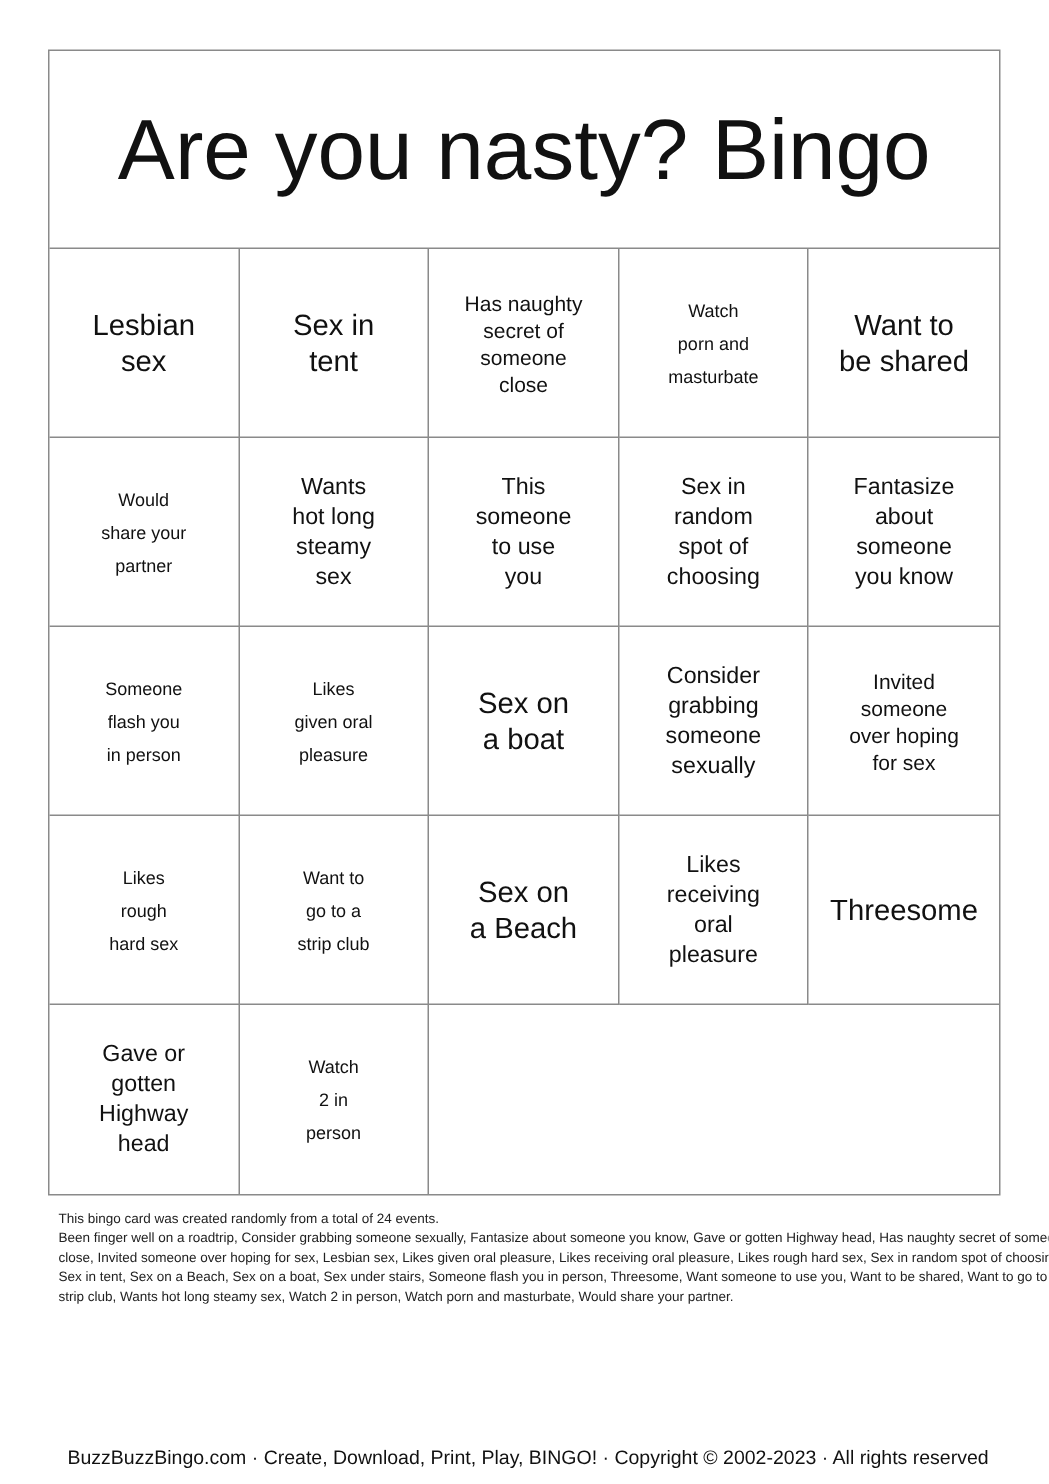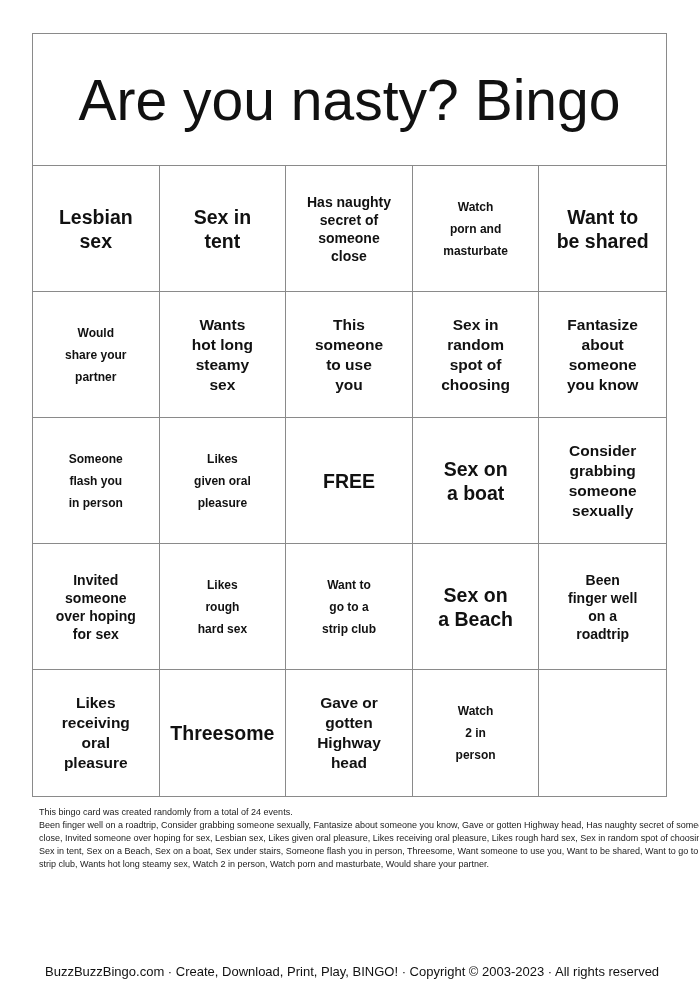--- a/index.html
+++ b/index.html
@@ -35,21 +35,20 @@
   .title-box h1 {
     margin: 0;
     font-size: 57px;
     font-weight: 400;
     color: #111111;
     white-space: nowrap;
   }
   .grid {
     display: grid;
     grid-template-columns: repeat(5, 1fr);
-    font-weight: bold;
   }
   .cell {
     box-sizing: border-box;
     height: 126px;
     border-right: 1px solid #8a8a8a;
     border-bottom: 1px solid #8a8a8a;
     display: flex;
     align-items: center;
     justify-content: center;
     text-align: center;
@@ -148,23 +147,20 @@
           <span>Someone
 flash you
 in person</span>
         </div>
         <div class="cell fs18">
           <span>Likes
 given oral
 pleasure</span>
         </div>
         <div class="cell fs20">
-          <span>FREE</span>
-        </div>
-        <div class="cell fs20">
           <span>Sex on
 a boat</span>
         </div>
         <div class="cell fs16">
           <span>Consider
 grabbing
 someone
 sexually</span>
         </div>
         <div class="cell fs14">
@@ -179,26 +175,20 @@
 hard sex</span>
         </div>
         <div class="cell fs18">
           <span>Want to
 go to a
 strip club</span>
         </div>
         <div class="cell fs20">
           <span>Sex on
 a Beach</span>
-        </div>
-        <div class="cell fs14">
-          <span>Been
-finger well
-on a
-roadtrip</span>
         </div>
         <div class="cell fs16">
           <span>Likes
 receiving
 oral
 pleasure</span>
         </div>
         <div class="cell fs20">
           <span>Threesome</span>
         </div>
@@ -214,14 +204,14 @@
 person</span>
         </div>
       </div>
   </div>
 
   <div class="fine-print">
     <div>This bingo card was created randomly from a total of 24 events.</div>
     <div>Been finger well on a roadtrip, Consider grabbing someone sexually, Fantasize about someone you know, Gave or gotten Highway head, Has naughty secret of someone close, Invited someone over hoping for sex, Lesbian sex, Likes given oral pleasure, Likes receiving oral pleasure, Likes rough hard sex, Sex in random spot of choosing, Sex in tent, Sex on a Beach, Sex on a boat, Sex under stairs, Someone flash you in person, Threesome, Want someone to use you, Want to be shared, Want to go to a strip club, Wants hot long steamy sex, Watch 2 in person, Watch porn and masturbate, Would share your partner.</div>
   </div>
 
-  <div class="footer">BuzzBuzzBingo.com · Create, Download, Print, Play, BINGO! · Copyright © 2003-2023 · All rights reserved</div>
+  <div class="footer">BuzzBuzzBingo.com · Create, Download, Print, Play, BINGO! · Copyright © 2002-2023 · All rights reserved</div>
 </div>
 
 </body></html>

